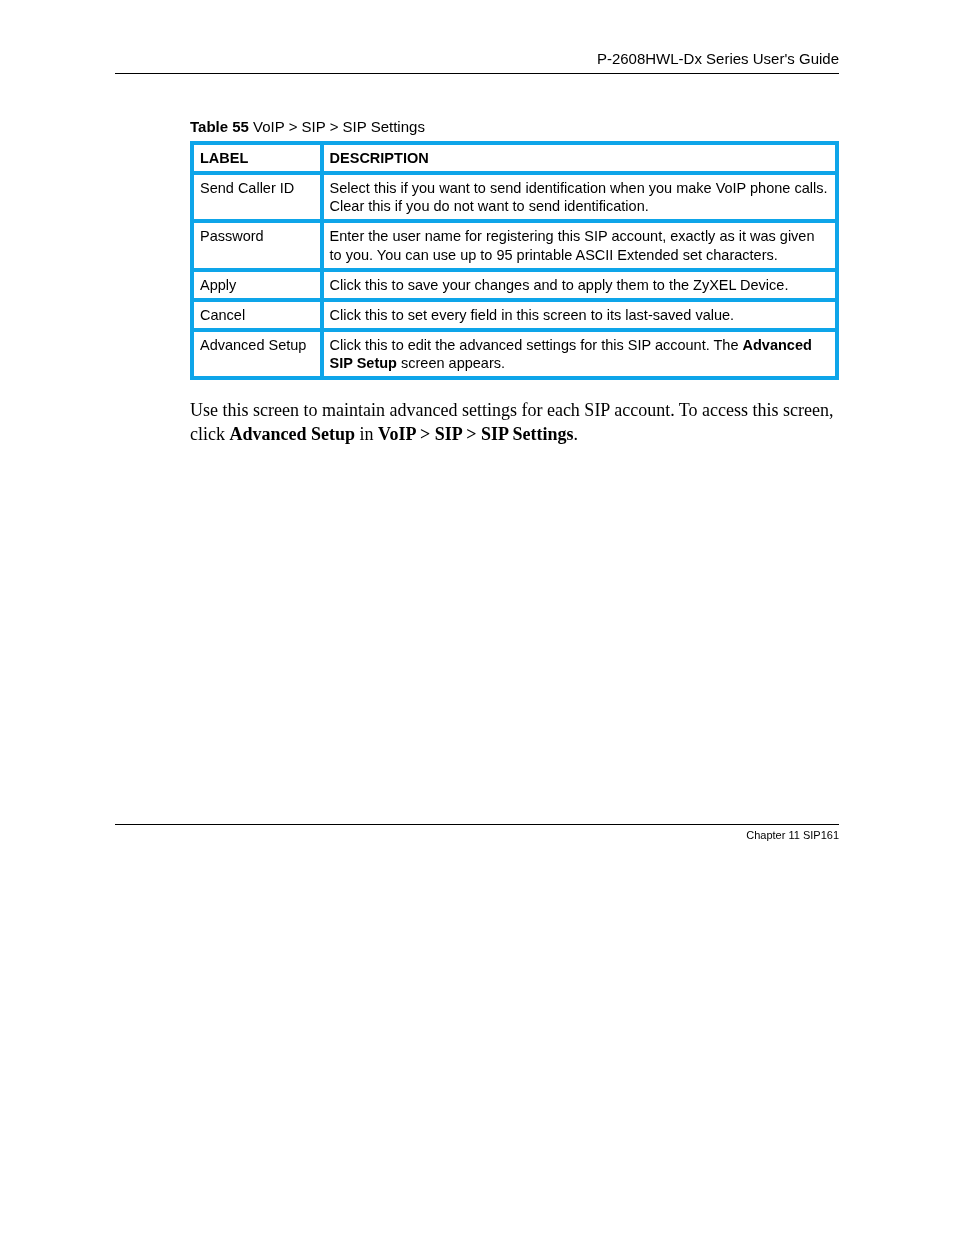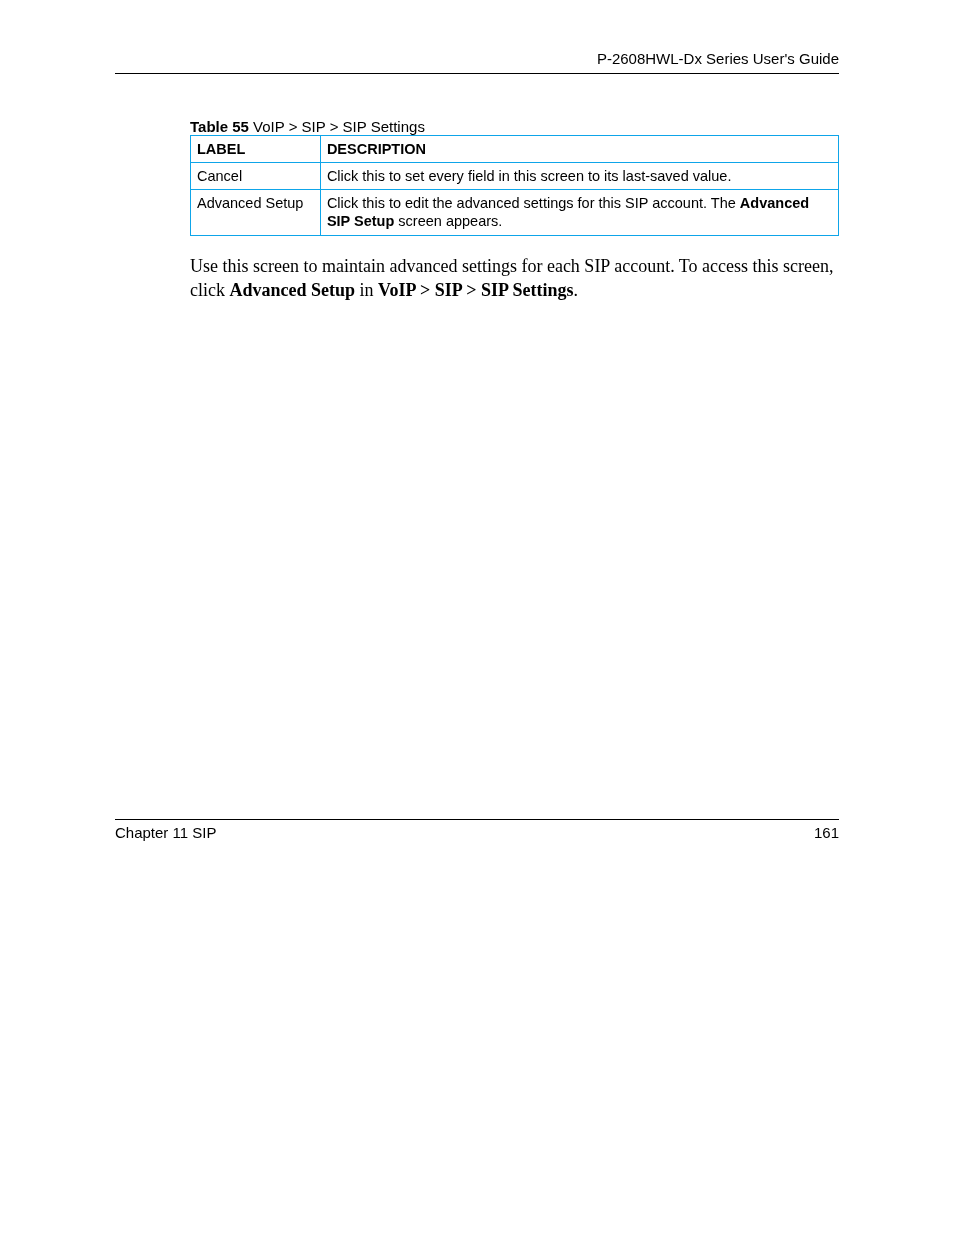--- a/index.html
+++ b/index.html
@@ -23,33 +23,33 @@
     font-size: 15px;
     margin-bottom: 6px;
   }
   hr.top-rule {
     border: none;
     border-top: 1px solid #000;
     margin: 0 0 44px 0;
   }
   .table-caption {
     font-size: 15px;
-    margin: 0 0 0 75px;
+    margin: 0 0 6px 75px;
     font-family: Arial, Helvetica, sans-serif;
   }
   .table-caption .bold { font-weight: bold; }
   table.params {
     border-collapse: collapse;
     width: 649px;
     margin-left: 75px;
     font-size: 14.5px;
     font-family: Arial, Helvetica, sans-serif;
   }
   table.params th, table.params td {
-    border: 1px solid #0ea5e9;
+    border: 4px solid #0ea5e9;
     padding: 4px 6px;
     text-align: left;
     vertical-align: top;
     line-height: 1.25;
   }
   table.params th {
     font-weight: bold;
   }
   col.label { width: 130px; }
   col.desc  { width: 519px; }
@@ -72,22 +72,22 @@
     right: 115px;
     bottom: 40px;
   }
   .footer hr {
     border: none;
     border-top: 1px solid #000;
     margin: 0 0 4px 0;
   }
   .footer-row {
     display: flex;
-    justify-content: space-between;
-    font-size: 15px;
+    justify-content: flex-end;
+    font-size: 11px;
     font-family: Arial, Helvetica, sans-serif;
   }
 </style>
 </head>
 <body>
 
 <div class="page">
 
   <div class="running-head">P-2608HWL-Dx Series User's Guide</div>
   <hr class="top-rule">
@@ -102,20 +102,32 @@
         <col class="desc">
       </colgroup>
     <thead>
       <tr>
         <th>LABEL</th>
         <th>DESCRIPTION</th>
       </tr>
     </thead>
     <tbody>
       <tr>
+        <td>Send Caller ID</td>
+        <td>Select this if you want to send identification when you make VoIP phone calls. Clear this if you do not want to send identification.</td>
+      </tr>
+      <tr>
+        <td>Password</td>
+        <td>Enter the user name for registering this SIP account, exactly as it was given to you. You can use up to 95 printable ASCII Extended set characters.</td>
+      </tr>
+      <tr>
+        <td>Apply</td>
+        <td>Click this to save your changes and to apply them to the ZyXEL Device.</td>
+      </tr>
+      <tr>
         <td>Cancel</td>
         <td>Click this to set every field in this screen to its last-saved value.</td>
       </tr>
       <tr>
         <td>Advanced Setup</td>
         <td>Click this to edit the advanced settings for this SIP account. The <b>Advanced SIP Setup</b> screen appears.</td>
       </tr>
     </tbody>
   </table>
 

